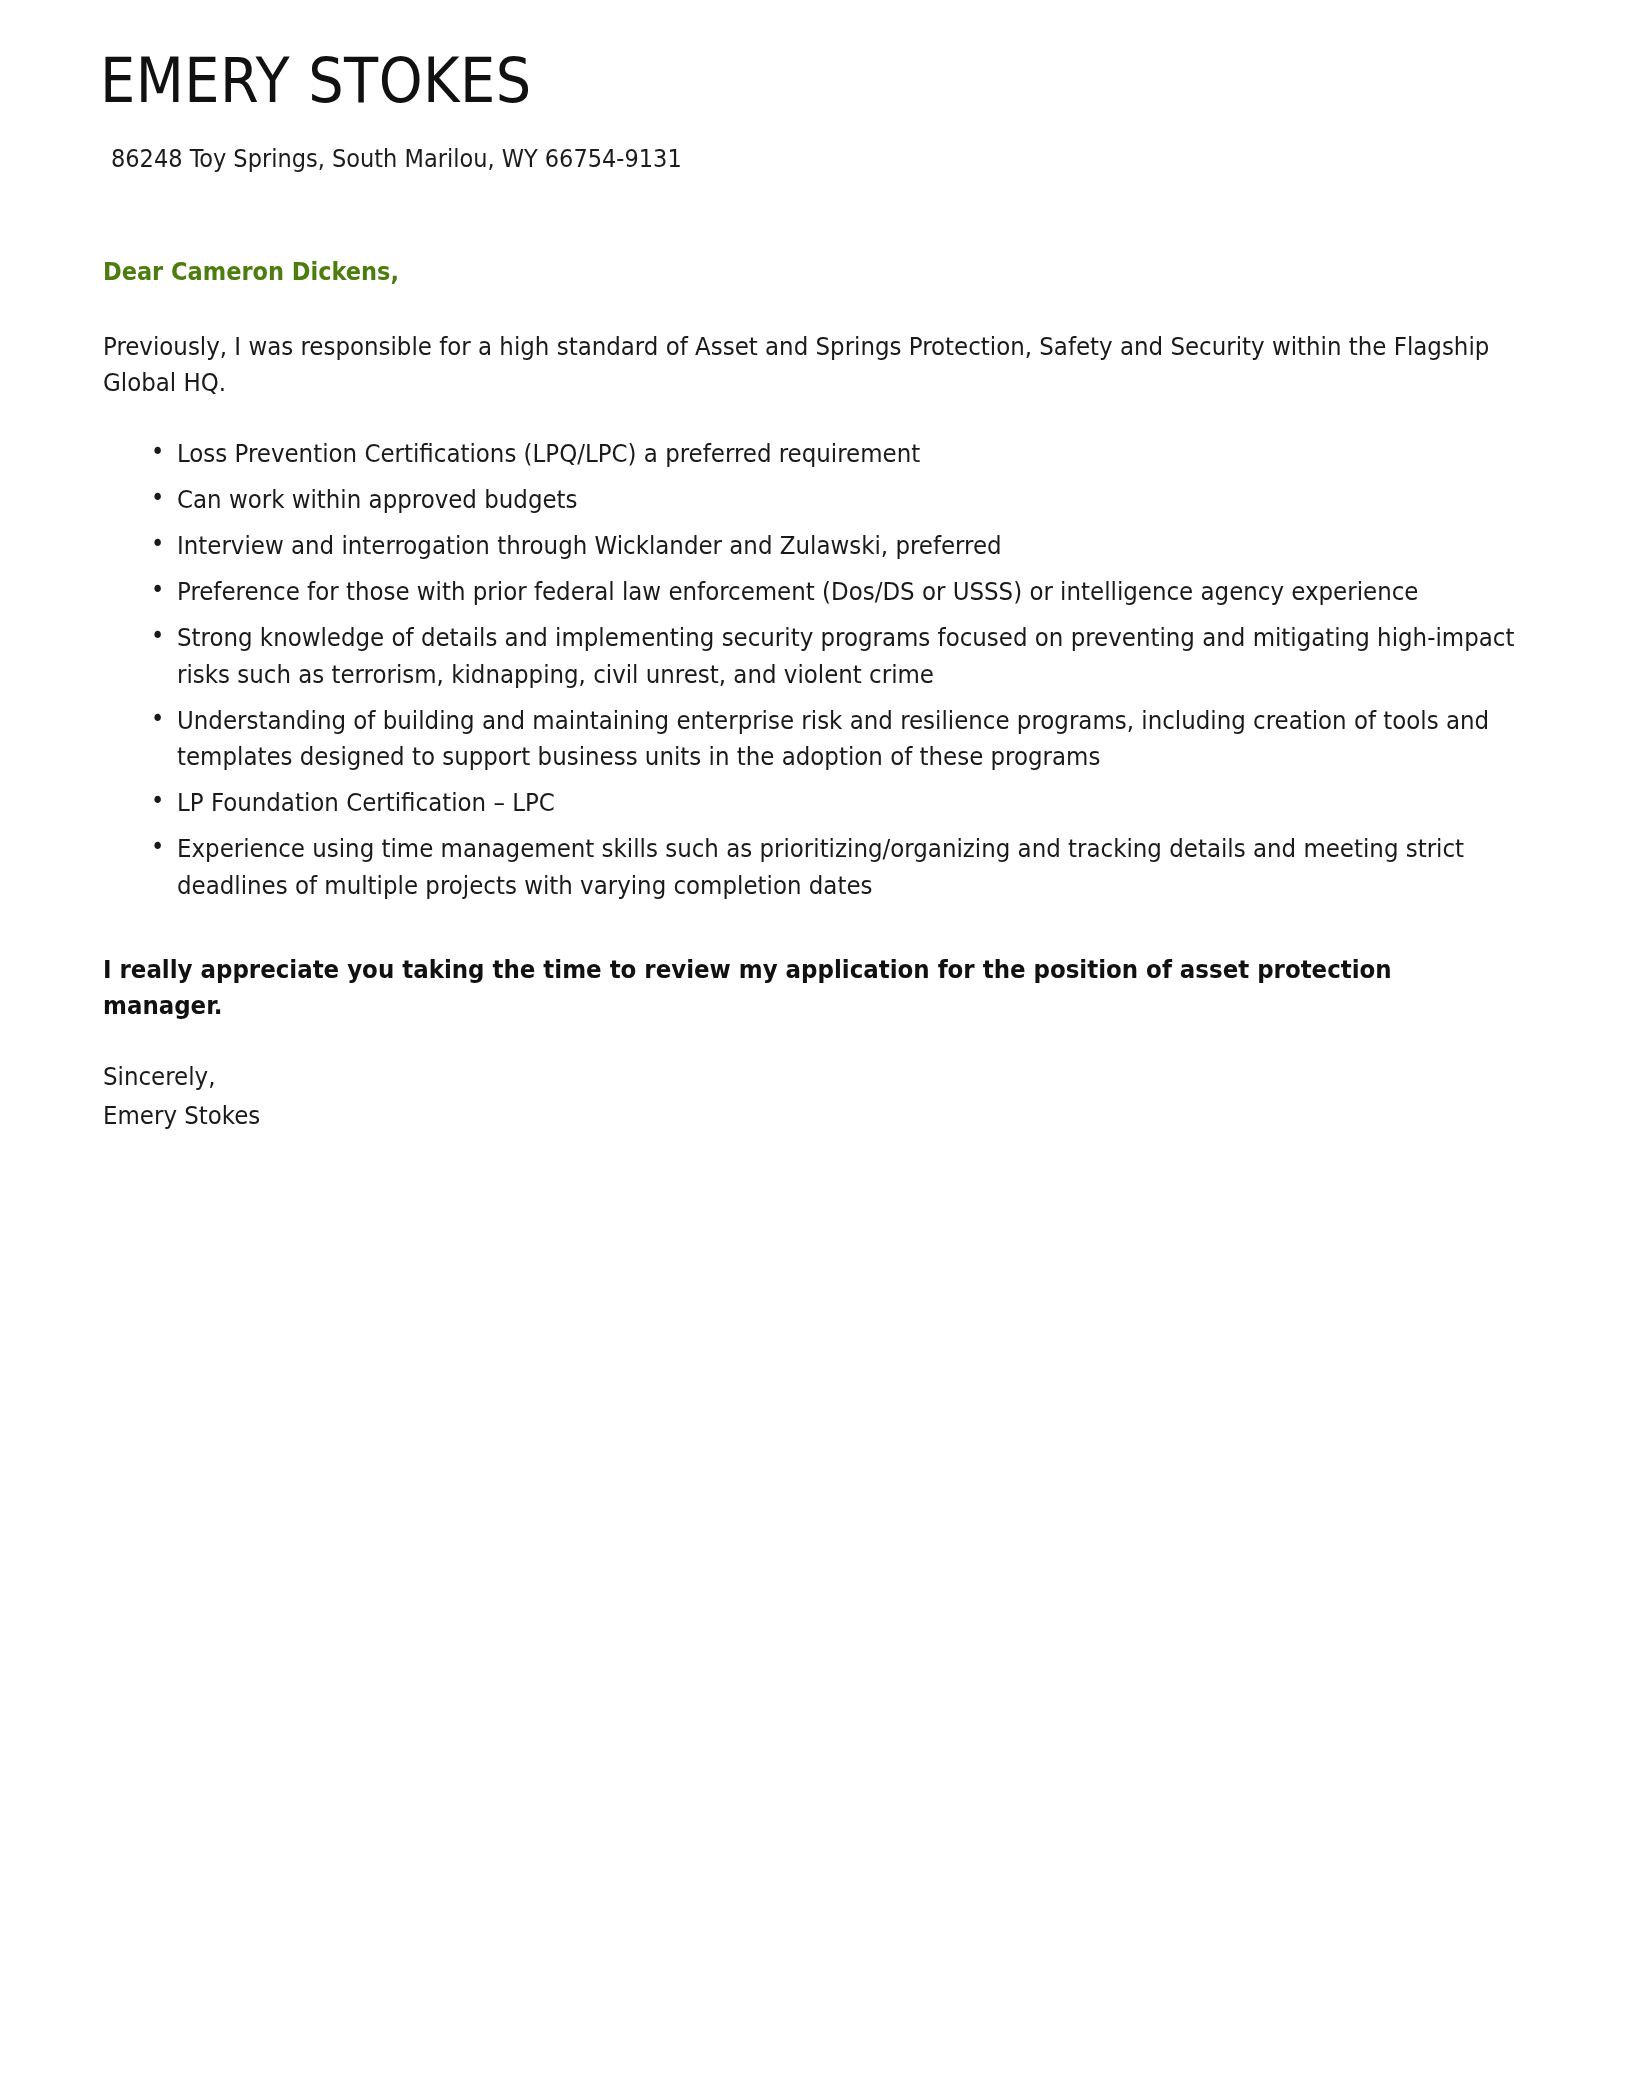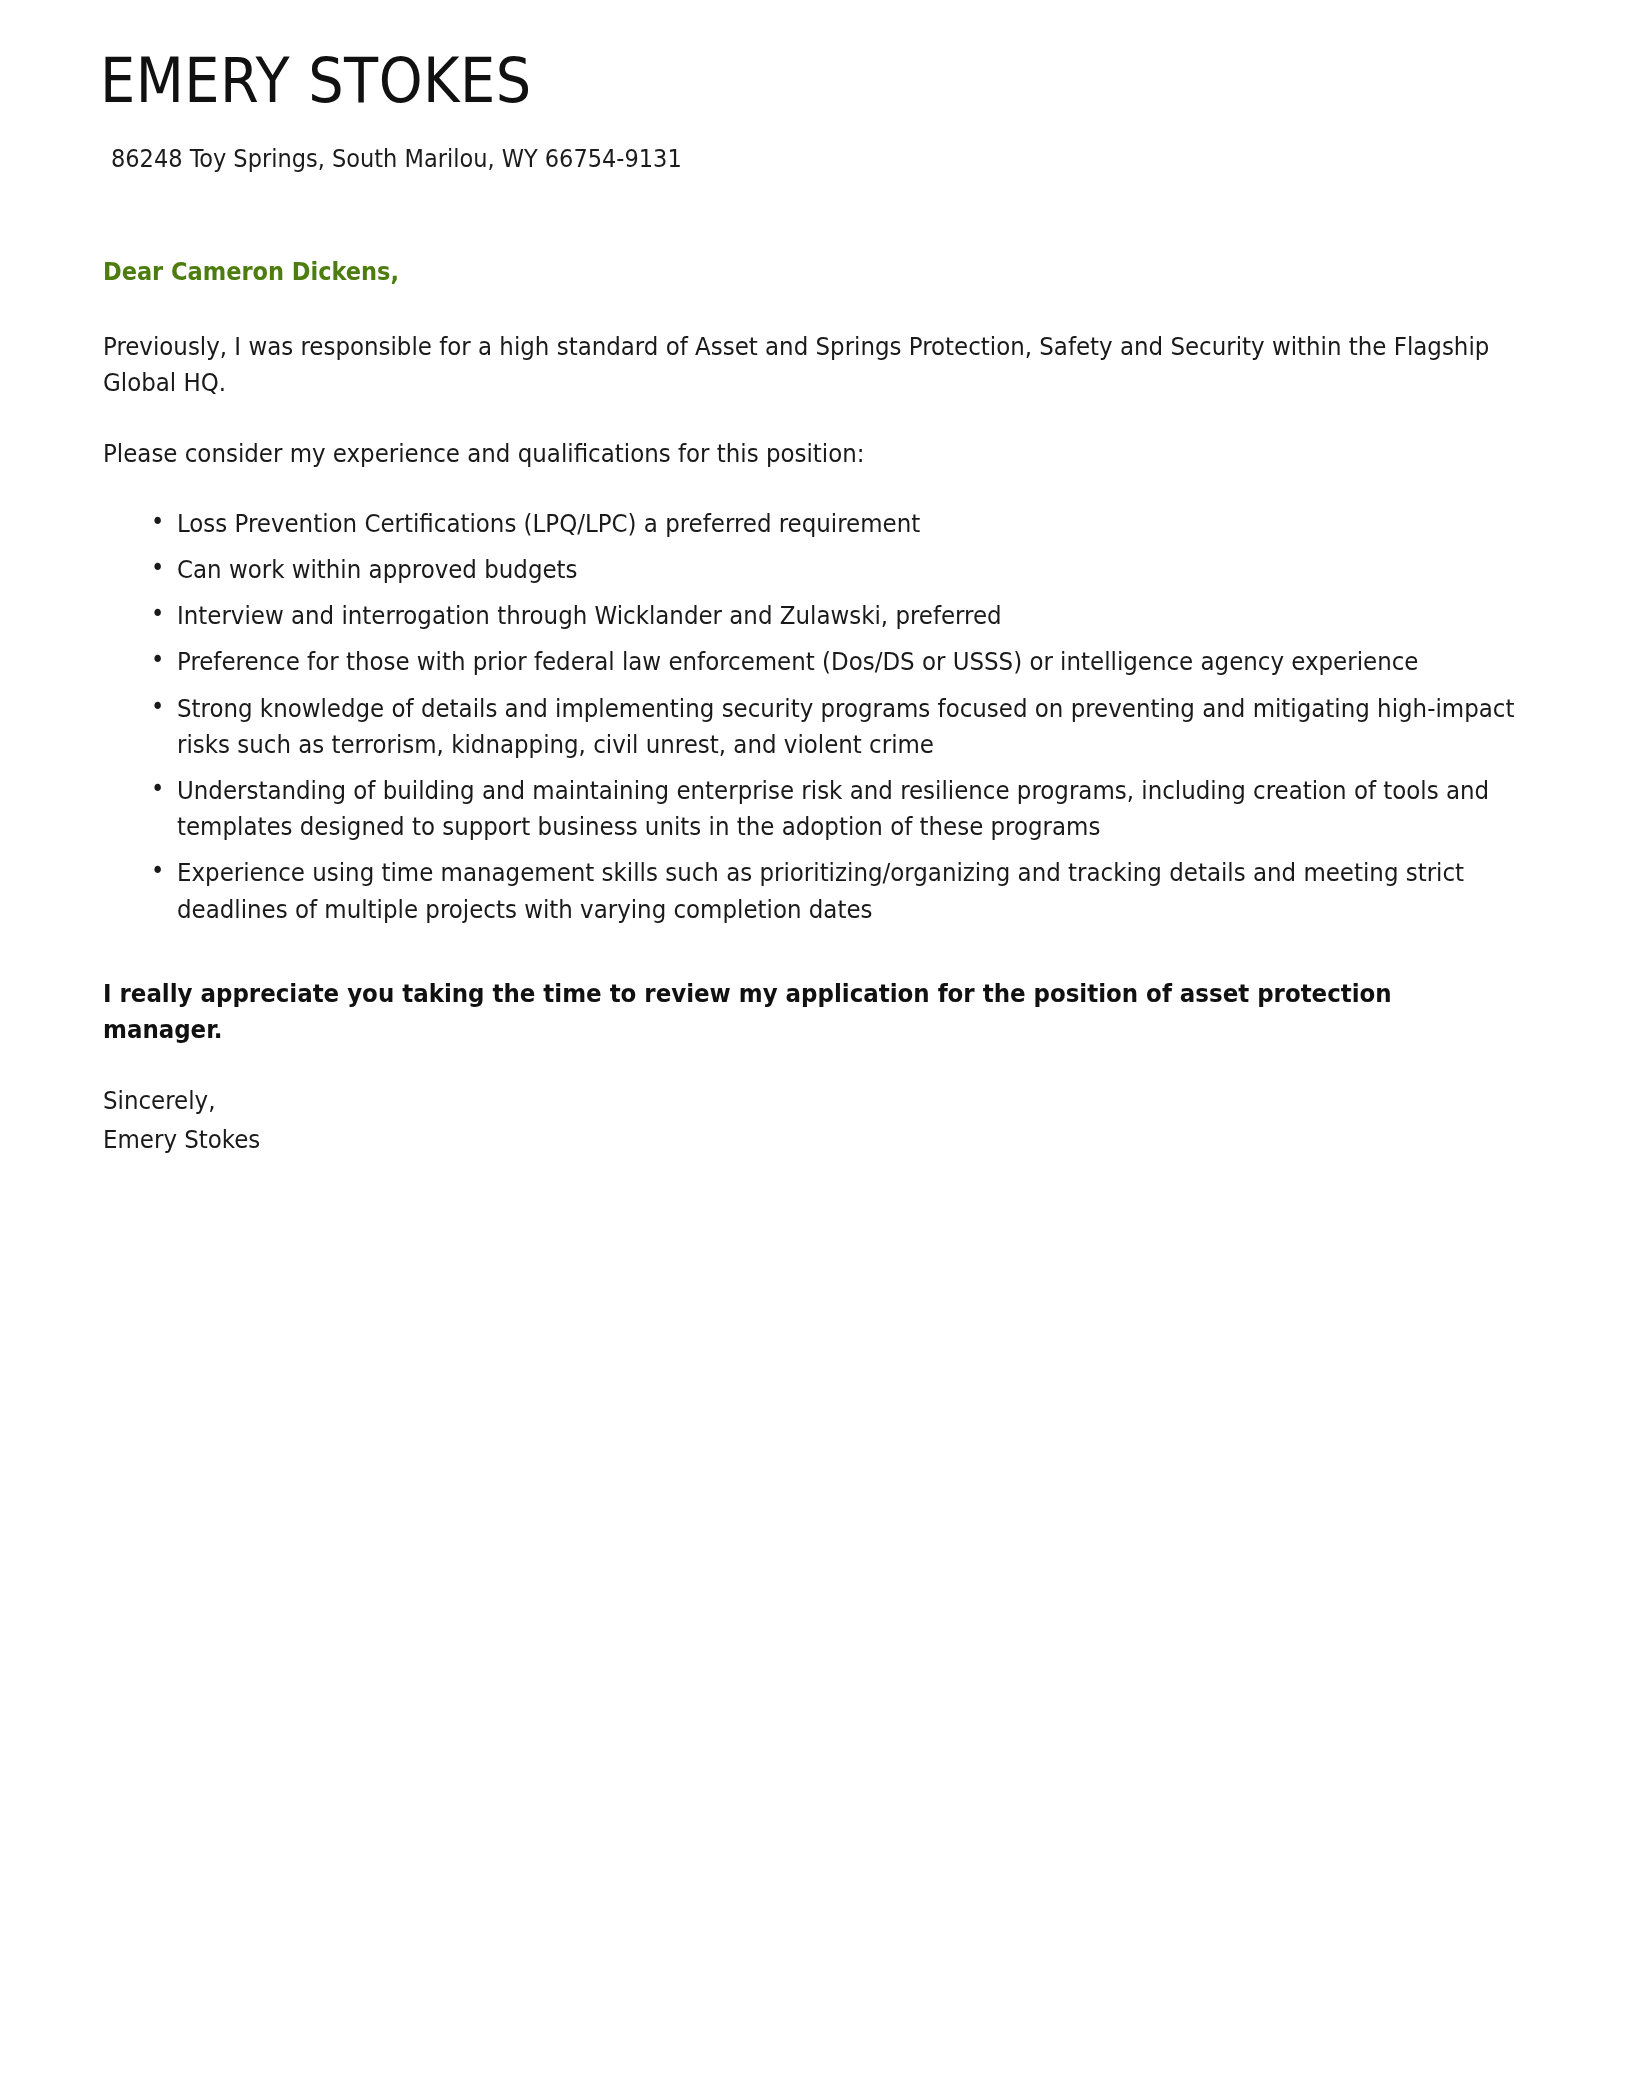--- a/index.html
+++ b/index.html
@@ -115,29 +115,29 @@
 
     <p class="contact-line">86248 Toy Springs, South Marilou, WY 66754-9131</p>
 
     <div class="body-block">
 
       <p class="salutation">Dear Cameron Dickens,</p>
 
 
       <p class="para">Previously, I was responsible for a high standard of Asset and Springs Protection, Safety and Security within the Flagship Global HQ.</p>
 
-      <p class="para">Please consider my experience and qualifications for this position:</p>
 
       <ul class="bullets">
         <li>Loss Prevention Certifications (LPQ/LPC) a preferred requirement</li>
         <li>Can work within approved budgets</li>
         <li>Interview and interrogation through Wicklander and Zulawski, preferred</li>
         <li>Preference for those with prior federal law enforcement (Dos/DS or USSS) or intelligence agency experience</li>
         <li>Strong knowledge of details and implementing security programs focused on preventing and mitigating high-impact risks such as terrorism, kidnapping, civil unrest, and violent crime</li>
         <li>Understanding of building and maintaining enterprise risk and resilience programs, including creation of tools and templates designed to support business units in the adoption of these programs</li>
+        <li>LP Foundation Certification – LPC</li>
         <li>Experience using time management skills such as prioritizing/organizing and tracking details and meeting strict deadlines of multiple projects with varying completion dates</li>
       </ul>
 
       <p class="closing-strong">I really appreciate you taking the time to review my application for the position of asset protection manager.</p>
 
       <div class="signoff">
         <div>Sincerely,</div>
         <div>Emery Stokes</div>
       </div>
 

